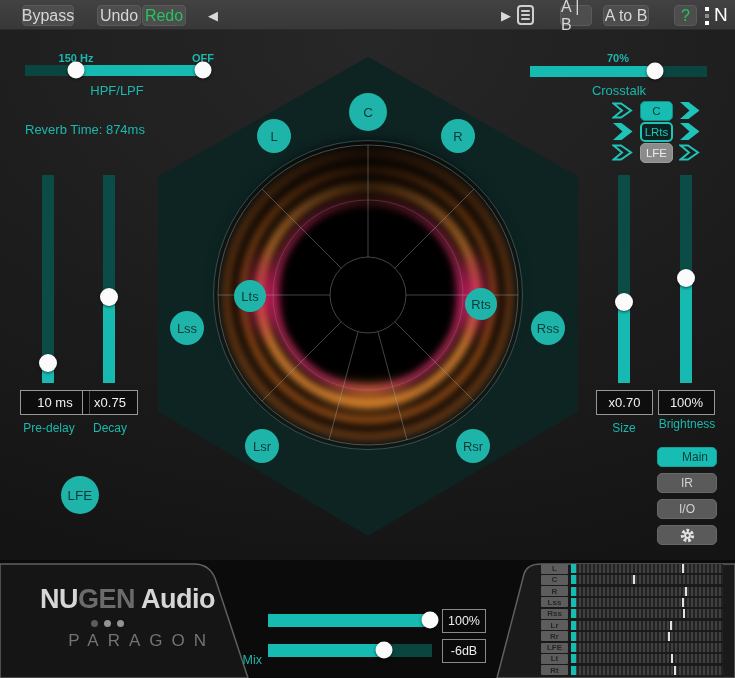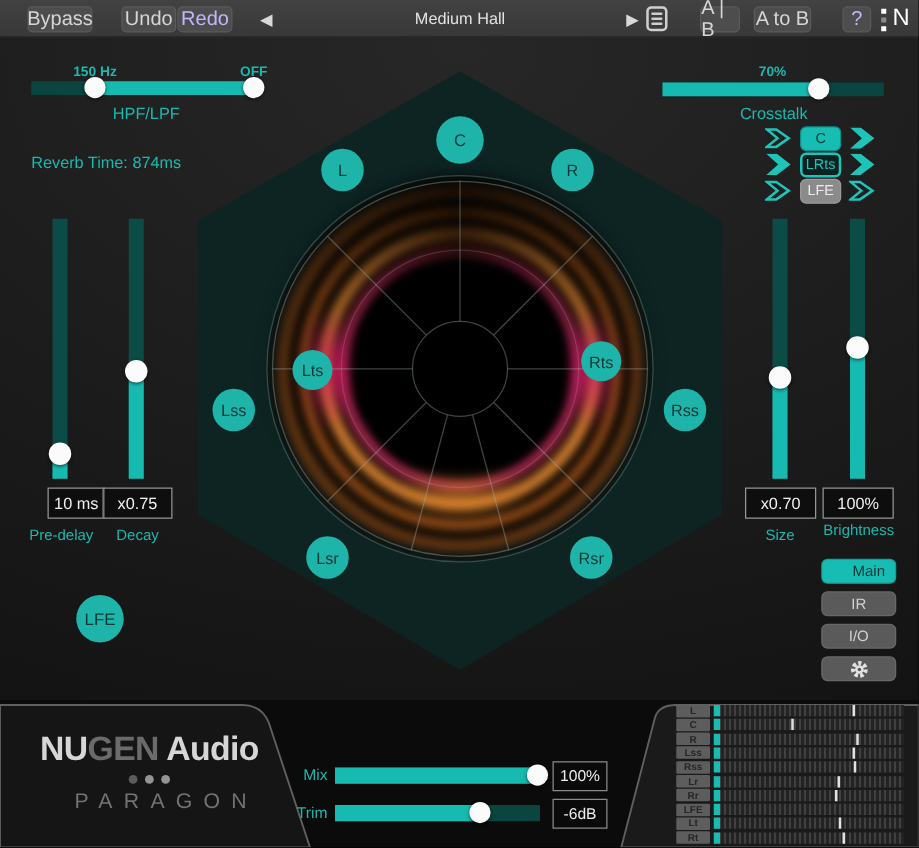--- a/index.html
+++ b/index.html
@@ -9,21 +9,21 @@
     font-family:"Liberation Sans", sans-serif;
     background:radial-gradient(130% 95% at 50% 6%, #272727 0%, #1d1d1d 45%, #111 100%);
     -webkit-user-select:none; user-select:none;
   }
   
   .topbar { position:absolute; left:0; top:0; width:735px; height:30px;
     background:linear-gradient(#424242,#383838); border-bottom:1px solid #2a2a2a; }
   .tb-btn { position:absolute; top:5px; height:21px; border-radius:4px;
     background:#4d4d4d; border:1px solid #5a5a5a; color:#d6d6d6; font-size:16px;
     display:flex; align-items:center; justify-content:center; }
-  .tb-btn.dim { color:#c4b5fd;text-align:center; }
+  .tb-btn.dim { color:#22c55e;text-align:center; }
   .tb-arrow { position:absolute; top:4px; width:16px; height:22px; color:#d9d9d9;
     font-size:13px; display:flex; align-items:center; justify-content:center; }
   .preset-name { position:absolute; top:7px; left:280px; width:176px; text-align:center;
     color:#e3e3e3; font-size:13px; }
   .list-icon { position:absolute; left:517px; top:5px; width:17px; height:20px;
     border:2px solid #cfcfcf; border-radius:4px; padding:3px 2px;
     display:flex; flex-direction:column; justify-content:space-between; }
   .list-icon i { display:block; height:2px; background:#cfcfcf; border-radius:1px; }
   .nlogo { position:absolute; left:703px; top:4px; width:30px; height:24px; }
   .nlogo .dots { position:absolute; left:2px; top:3px; display:flex; flex-direction:column; gap:3px; }
@@ -85,28 +85,28 @@
   .rbtn.outline { background:#0d2120; color:#1fc4b9; border:2px solid #1fc4b9; }
   .rbtn.gray { background:#8b8b8b; color:#ececec; border:1px solid #9a9a9a; }
   
   .view-btn { position:absolute; left:657px; width:60px; height:20px; border-radius:5px;
     background:#5a5a5a; border:1px solid #686868; color:#d2d2d2; font-size:12px;
     display:flex; align-items:center; justify-content:center; }
   .view-btn.active { background:#17bdb2; border-color:#12a197; color:#0d3a3a; }
   
   .bottombar { position:absolute; left:0; top:560px; width:735px; height:118px; background:#0b0b0b; }
   .bb-svg { position:absolute; inset:0; }
-  .brand { position:absolute; left:0; top:0; width:215px; text-align:center;margin-left:12px; }
+  .brand { position:absolute; left:0; top:0; width:215px; text-align:right; }
   .brand .line1 { margin-top:24px; font-size:27px; font-weight:bold; letter-spacing:-0.5px; color:#d6d6d6; }
   .brand .line1 .dimpart { color:#6b6b6b; }
   .brand .dots { margin-top:5px; display:flex; gap:6px; justify-content:center; }
   .brand .dots i { width:7px; height:7px; border-radius:50%; background:#949494; }
   .brand .dots i:first-child { background:#5c5c5c; }
   .brand .product { margin-top:4px; font-size:17px; color:#737373; letter-spacing:9px; padding-left:27px; }
-  .mtlabel { position:absolute; color:#1ab8ad; font-size:12.5px; text-align:right; width:40px; }
+  .mtlabel { position:absolute; color:#1ab8ad; font-size:12.5px; text-align:right; width:40px;margin-top:40px; }
   .mbox { position:absolute; width:44px; height:24px; border:1px solid #8a8a8a; background:rgba(10,10,10,.5);
     color:#ededed; font-size:12.5px; display:flex; align-items:center; justify-content:center; }
   .mtrack { position:absolute; height:13px; background:#0a453f; }
   
   .meter-row { position:absolute; left:541px; height:10px; }
   .meter-label { position:absolute; left:0; top:0; width:27px; height:10px; background:#5d5d5d;
     color:#262626; font-size:8px; font-weight:bold; display:flex; align-items:center; justify-content:center;
     border-radius:1px; }
   .meter-bar { position:absolute; left:30px; top:0.5px; width:152px; height:9px; background:#1c1c1c;
     background-image:repeating-linear-gradient(90deg, #404040 0 2px, #232323 2px 4px); }
@@ -116,21 +116,20 @@
 </head>
 <body>
 
 <div class="app">
 
   <div class="topbar">
     <div class="tb-btn" style="left:22px;width:52px;">Bypass</div>
     <div class="tb-btn" style="left:97px;width:44px;">Undo</div>
     <div class="tb-btn dim" style="left:142px;width:44px;">Redo</div>
     <div class="tb-arrow" style="left:205px;">◀</div>
-    <div class="preset-name">Medium Hall</div>
     <div class="tb-arrow" style="left:498px;">▶</div>
     <div class="list-icon">
         <i></i>
         <i></i>
         <i></i>
       </div>
     <div class="tb-btn" style="left:560px;width:32px;">A | B</div>
     <div class="tb-btn" style="left:603px;width:46px;">A to B</div>
     <div class="tb-btn dim" style="left:674px;width:23px;">?</div>
     <div class="nlogo">
@@ -166,21 +165,21 @@
         <line x1="145" y1="192" x2="116" y2="300"></line>
         <line x1="165" y1="192" x2="194" y2="300"></line>
       </g>
     </svg>
   </div>
 
   <div class="node lg" style="left:368px;top:112px;">C</div>
   <div class="node" style="left:274px;top:136px;">L</div>
   <div class="node" style="left:458px;top:136px;">R</div>
   <div class="node sm" style="left:250px;top:296px;">Lts</div>
-  <div class="node sm" style="left:481px;top:289px;">Rts</div>
+  <div class="node sm" style="left:481px;top:304px;">Rts</div>
   <div class="node" style="left:187px;top:328px;">Lss</div>
   <div class="node" style="left:548px;top:328px;">Rss</div>
   <div class="node" style="left:262px;top:446px;">Lsr</div>
   <div class="node" style="left:473px;top:446px;">Rsr</div>
   <div class="node lg" style="left:80px;top:495px;">LFE</div>
 
   <div class="tlabel small center" style="left:76px;top:52px;">150 Hz</div>
   <div class="tlabel small center" style="left:203px;top:52px;">OFF</div>
   <div class="htrack" style="left:25px;top:65px;width:185px;">
     <div class="hfill" style="left:51px;width:127px;"></div>
@@ -196,21 +195,21 @@
         <div class="vfill" style="height:20px;"></div>
       </div>
     <div class="vhandle" style="top:188px;"></div>
   </div>
   <div class="vfader" style="left:103px;top:175px;height:208px;">
     <div class="vtrack">
         <div class="vfill" style="height:86px;"></div>
       </div>
     <div class="vhandle" style="top:122px;"></div>
   </div>
-  <div class="valbox" style="left:20px;top:390px;width:46px;margin-left:18px;">10 ms</div>
+  <div class="valbox" style="left:20px;top:390px;width:70px;">10 ms</div>
   <div class="valbox" style="left:82px;top:390px;width:56px;">x0.75</div>
   <div class="tlabel center" style="left:49px;top:421px;">Pre-delay</div>
   <div class="tlabel center" style="left:110px;top:421px;">Decay</div>
 
   <div class="tlabel small center" style="left:618px;top:52px;">70%</div>
   <div class="htrack" style="left:530px;top:66px;width:177px;">
     <div class="hfill" style="left:0;width:125px;"></div>
   </div>
   <div class="handle" style="left:655px;top:71px;"></div>
   <div class="tlabel center" style="left:619px;top:83px;font-size:13px;">Crosstalk</div>

